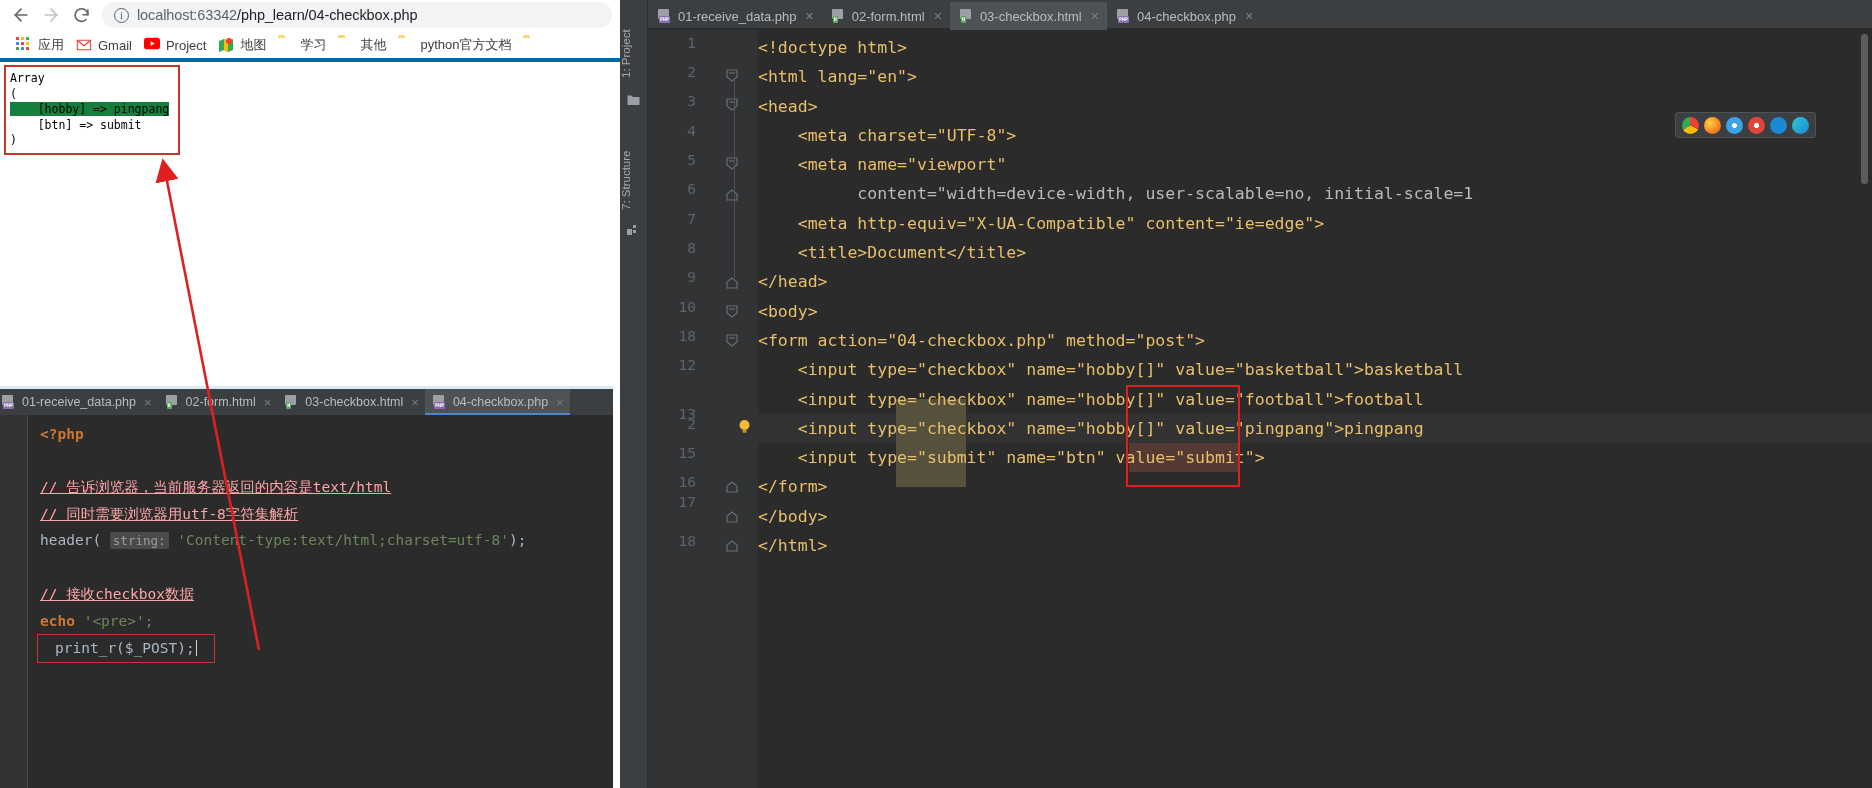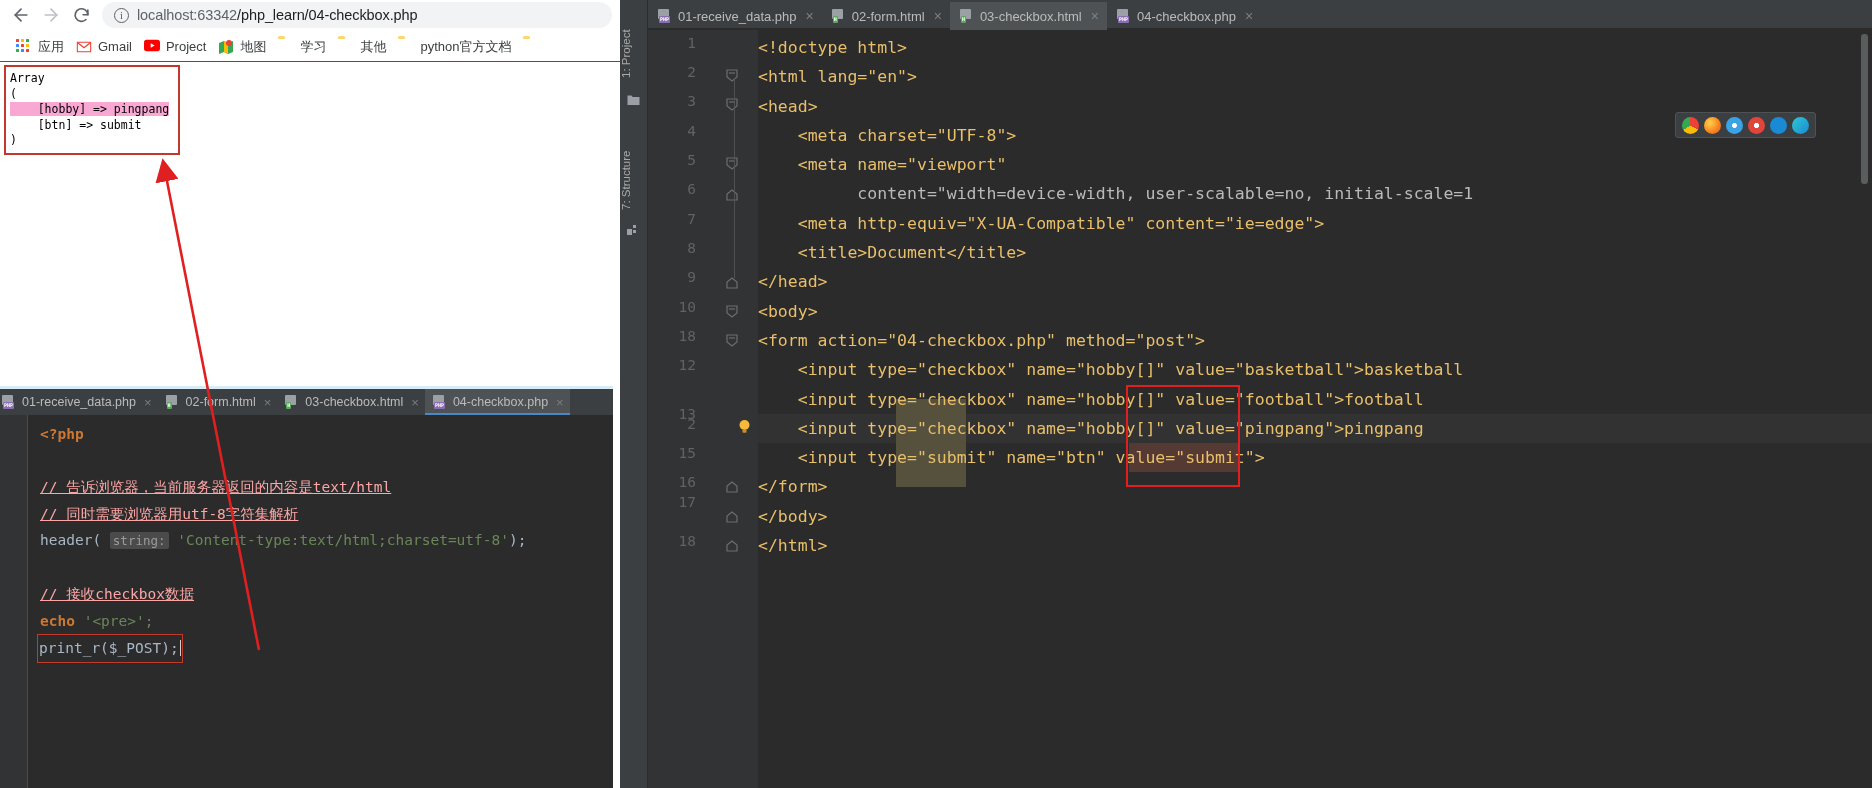--- a/index.html
+++ b/index.html
@@ -37,21 +37,21 @@
   }
   .omni-url {
     font-size: 14.5px; color: #202124; white-space: nowrap; overflow: hidden;
     letter-spacing: -0.1px;
   }
   .omni-url .host { color: #5f6368; }
 
   .bookmarks-bar {
     position: absolute; left: 0; top: 32px; width: 620px; height: 30px;
     display: flex; align-items: center; padding-left: 10px; background: #ffffff;
-    border-bottom: 1px solid #0369a1;
+    border-bottom: 4px solid #0369a1;
   }
   .bm {
     display: flex; align-items: center; height: 24px; padding: 0 6px;
     font-size: 13px; color: #3c4043; white-space: nowrap; flex: none;
   }
   .bm .bm-label { margin-left: 6px; }
   .bm-icon { width: 16px; height: 16px; flex: none; display: block; }
   .apps-grid { display: grid; grid-template-columns: repeat(3,3px); grid-template-rows: repeat(3,3px);
                gap: 2px; width: 13px; }
   .apps-grid i { display:block; width:3px; height:3px; border-radius: 0.5px; }
@@ -71,21 +71,21 @@
   .pre-box {
     position: absolute; left: 4px; top: 2px;
     border: 2px solid #c0392b; padding: 4px 6px 4px 4px;
     min-width: 176px;
   }
   pre.php-dump {
     font-family: "DejaVu Sans Mono", "Liberation Mono", monospace;
     font-size: 11.5px; line-height: 15.5px; color: #000;
     white-space: pre;
   }
-  pre.php-dump .sel { background: #f9a8d4; }
+  pre.php-dump .sel { background: #15803d; }
 
   
   #ide-bottom {
     position: absolute; left: 0; top: 386px; width: 613px; height: 402px;
     background: #3c3f41; border-top: 3px solid #d6ecf7;
     overflow: hidden;
   }
   .ide-tabbar {
     height: 26px; background: #3c3f41; display: flex; align-items: stretch;
     font-size: 12.5px; color: #bbbbbb;
@@ -121,21 +121,21 @@
     font-family: "DejaVu Sans Mono", "Liberation Mono", monospace;
     font-size: 14.5px; line-height: 26.5px; padding: 6px 0 0 12px;
     white-space: pre; color: #a9b7c6; flex: 1;
   }
   .k-php { color:#cc7832; font-weight:bold; }
   .k-cmt { color:#fca5a5;text-decoration:underline; }
   .k-str { color:#6a8759; }
   .k-white { color:#a9b7c6; }
   .k-hint { background:#4b4b4b; color:#9a9a9a; font-size:12.5px; padding:1px 3px; border-radius:2px;}
   .printr-box {
-    border: 1.6px solid #c0392b; display:inline-block; padding: 0 1px; margin-left:-3px;
+    border: 1.6px solid #c0392b; display:inline-block; padding: 0 17px; margin-left:-3px;
   }
   .caret { display:inline-block; width:1px; height:16px; background:#d0d0d0;
            vertical-align:-3px; margin-left:1px; }
 
   
   #ide-main {
     position: absolute; left: 620px; top: 0; width: 1252px; height: 788px;
     background: #2b2b2b;
   }
   .main-top {

